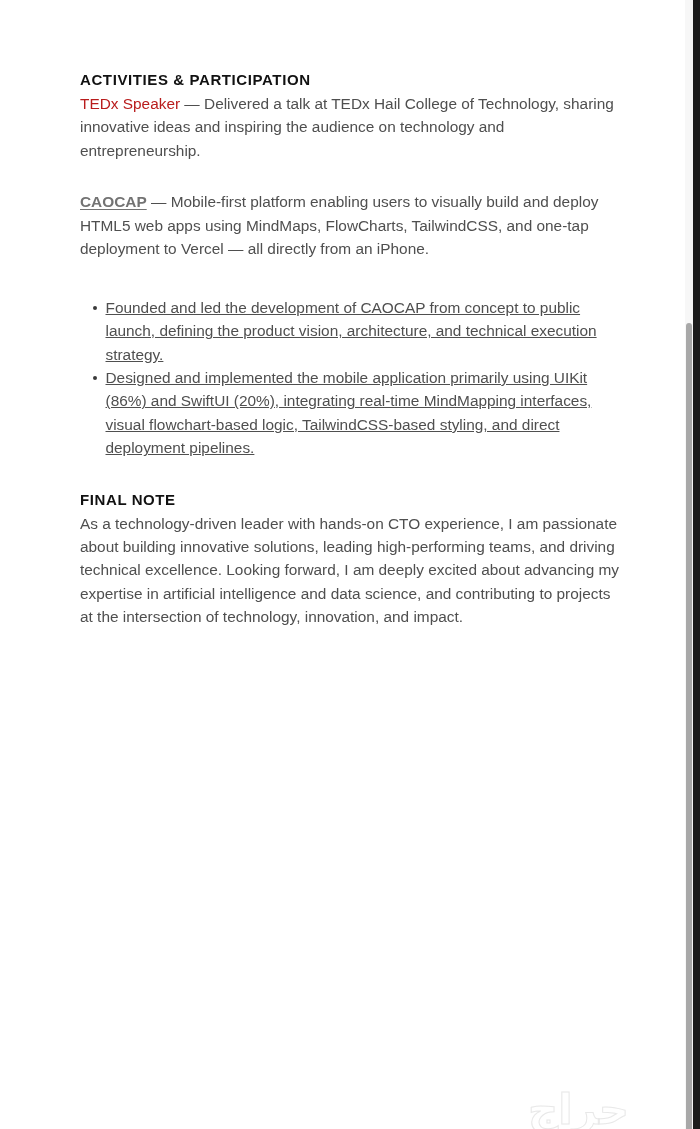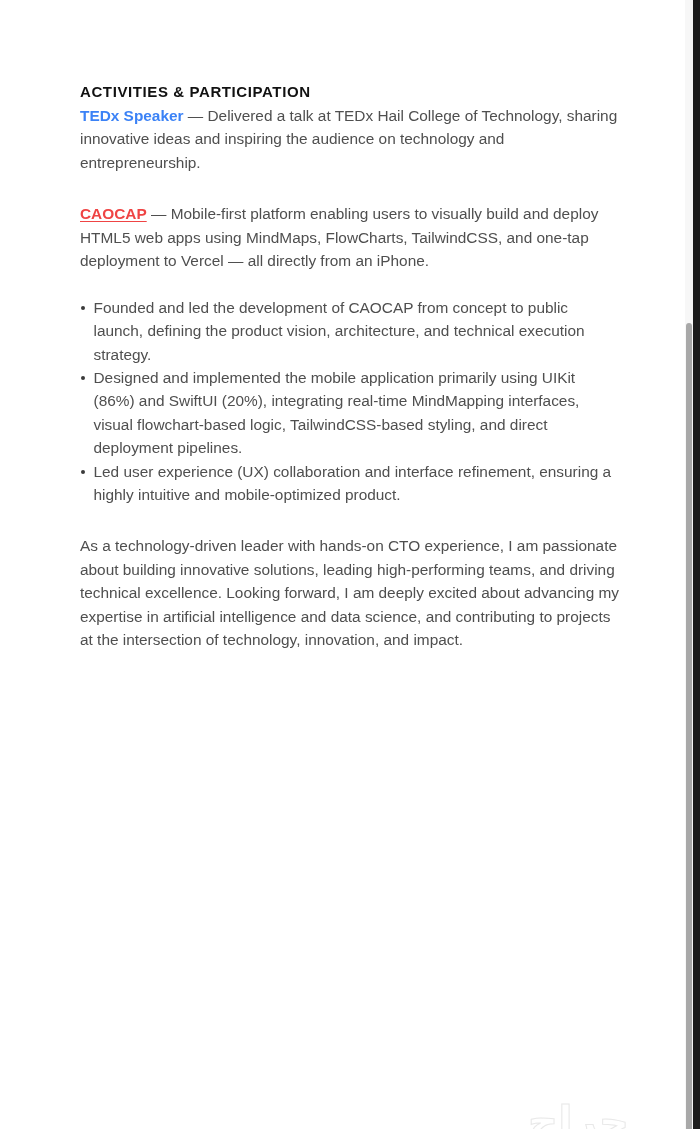--- a/index.html
+++ b/index.html
@@ -10,21 +10,21 @@
     body {
       width: 700px;
       height: 1129px;
       position: relative;
       overflow: hidden;
       font-family: "Liberation Sans", "DejaVu Sans", sans-serif;
     }
     .page {
       position: absolute;
       left: 0;
-      top: 16px;
+      top: 4px;
       width: 693px;
       height: 942px;
       background: #ffffff;
     }
     .edge-bar {
       position: absolute;
       right: 0;
       top: 0;
       width: 7px;
       height: 1129px;
@@ -67,37 +67,38 @@
       font-size: 15px;
       letter-spacing: 0.6px;
       color: #111111;
       margin: 0;
       line-height: 24px;
     }
     .entry {
       margin: 0;
     }
     .entry-title {
-      font-weight: 700;
-      color: #3b82f6;
+      font-weight: 400;
+      color: #b91c1c;
     }
     .project-link {
       font-weight: 700;
-      color: #ef4444;
+      color: #737373;
       text-decoration: underline;
       text-underline-offset: 2px;
       cursor: pointer;
     }
     .spacer {
       height: 23.4px;
     }
     ul.bullets {
       list-style: none;
-      margin: 0;
+      margin: 12px;
       padding: 0;
+      text-decoration: underline;
     }
     ul.bullets li {
       position: relative;
       padding-left: 13.5px;
     }
     ul.bullets li::before {
       content: "";
       position: absolute;
       left: 1px;
       top: 10px;
@@ -133,25 +134,25 @@
     </section>
 
     <section class="section">
       <p class="entry">
         <a class="project-link">CAOCAP</a><span> — </span><span>Mobile-first platform enabling users to visually build and deploy HTML5 web apps using MindMaps, FlowCharts, TailwindCSS, and one-tap deployment to Vercel — all directly from an iPhone.</span>
       </p>
       <div class="spacer"></div>
       <ul class="bullets">
         <li>Founded and led the development of CAOCAP from concept to public launch, defining the product vision, architecture, and technical execution strategy.</li>
         <li>Designed and implemented the mobile application primarily using UIKit (86%) and SwiftUI (20%), integrating real-time MindMapping interfaces, visual flowchart-based logic, TailwindCSS-based styling, and direct deployment pipelines.</li>
-        <li>Led user experience (UX) collaboration and interface refinement, ensuring a highly intuitive and mobile-optimized product.</li>
       </ul>
     </section>
 
     <section class="section">
+      <h2 class="section-heading">FINAL NOTE</h2>
       <p class="entry">As a technology-driven leader with hands-on CTO experience, I am passionate about building innovative solutions, leading high-performing teams, and driving technical excellence. Looking forward, I am deeply excited about advancing my expertise in artificial intelligence and data science, and contributing to projects at the intersection of technology, innovation, and impact.</p>
     </section>
 
   </div>
 
   <div class="watermark">حراج</div>
 </div>
 
 <div class="scroll-track"></div>
 <div class="scroll-thumb"></div>

